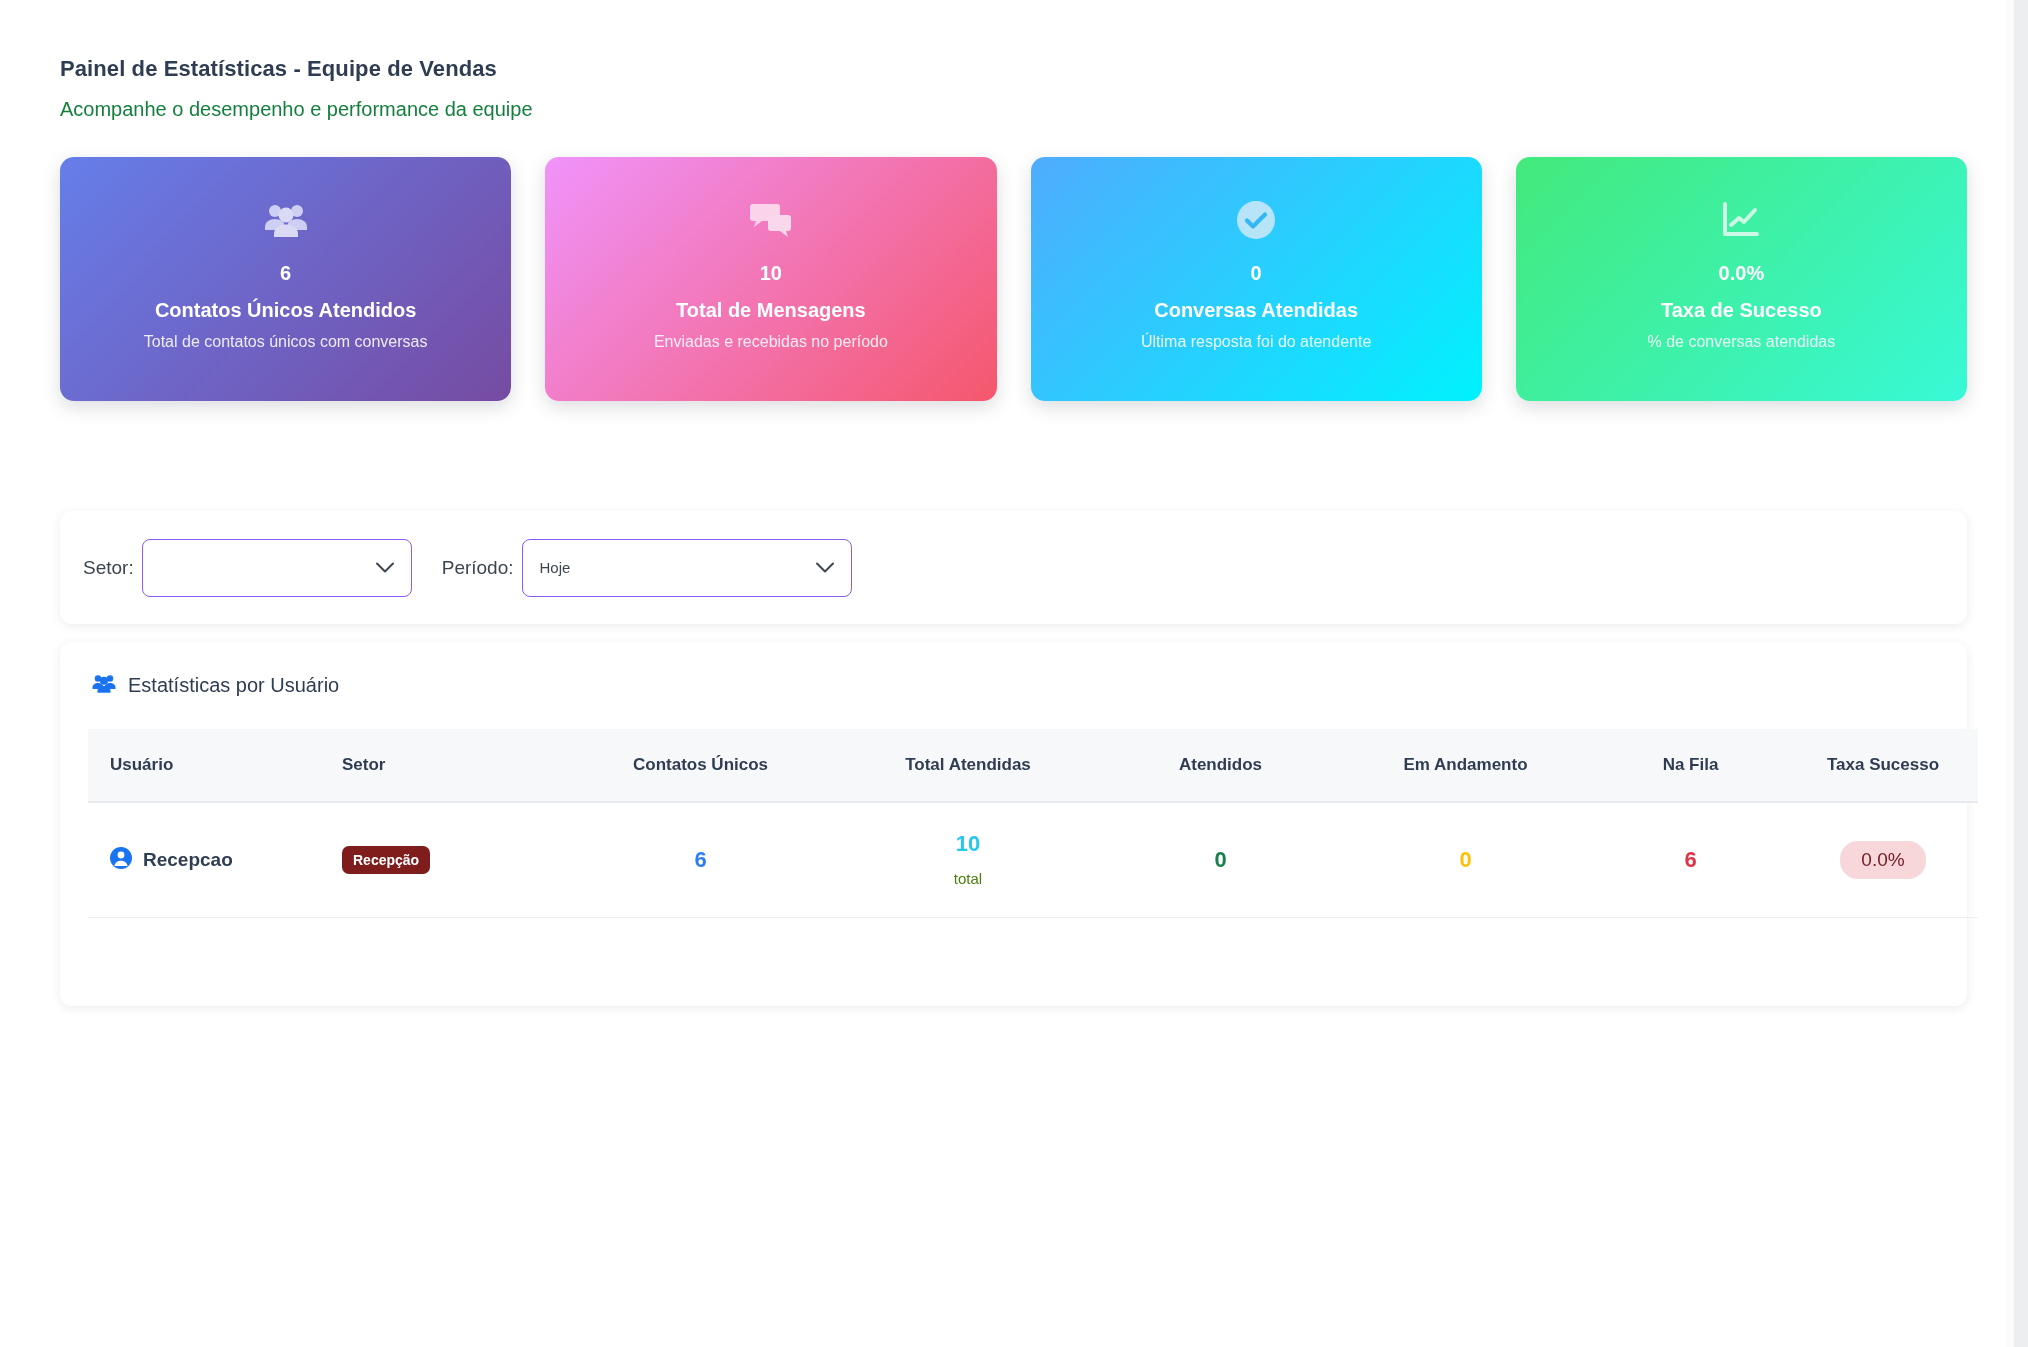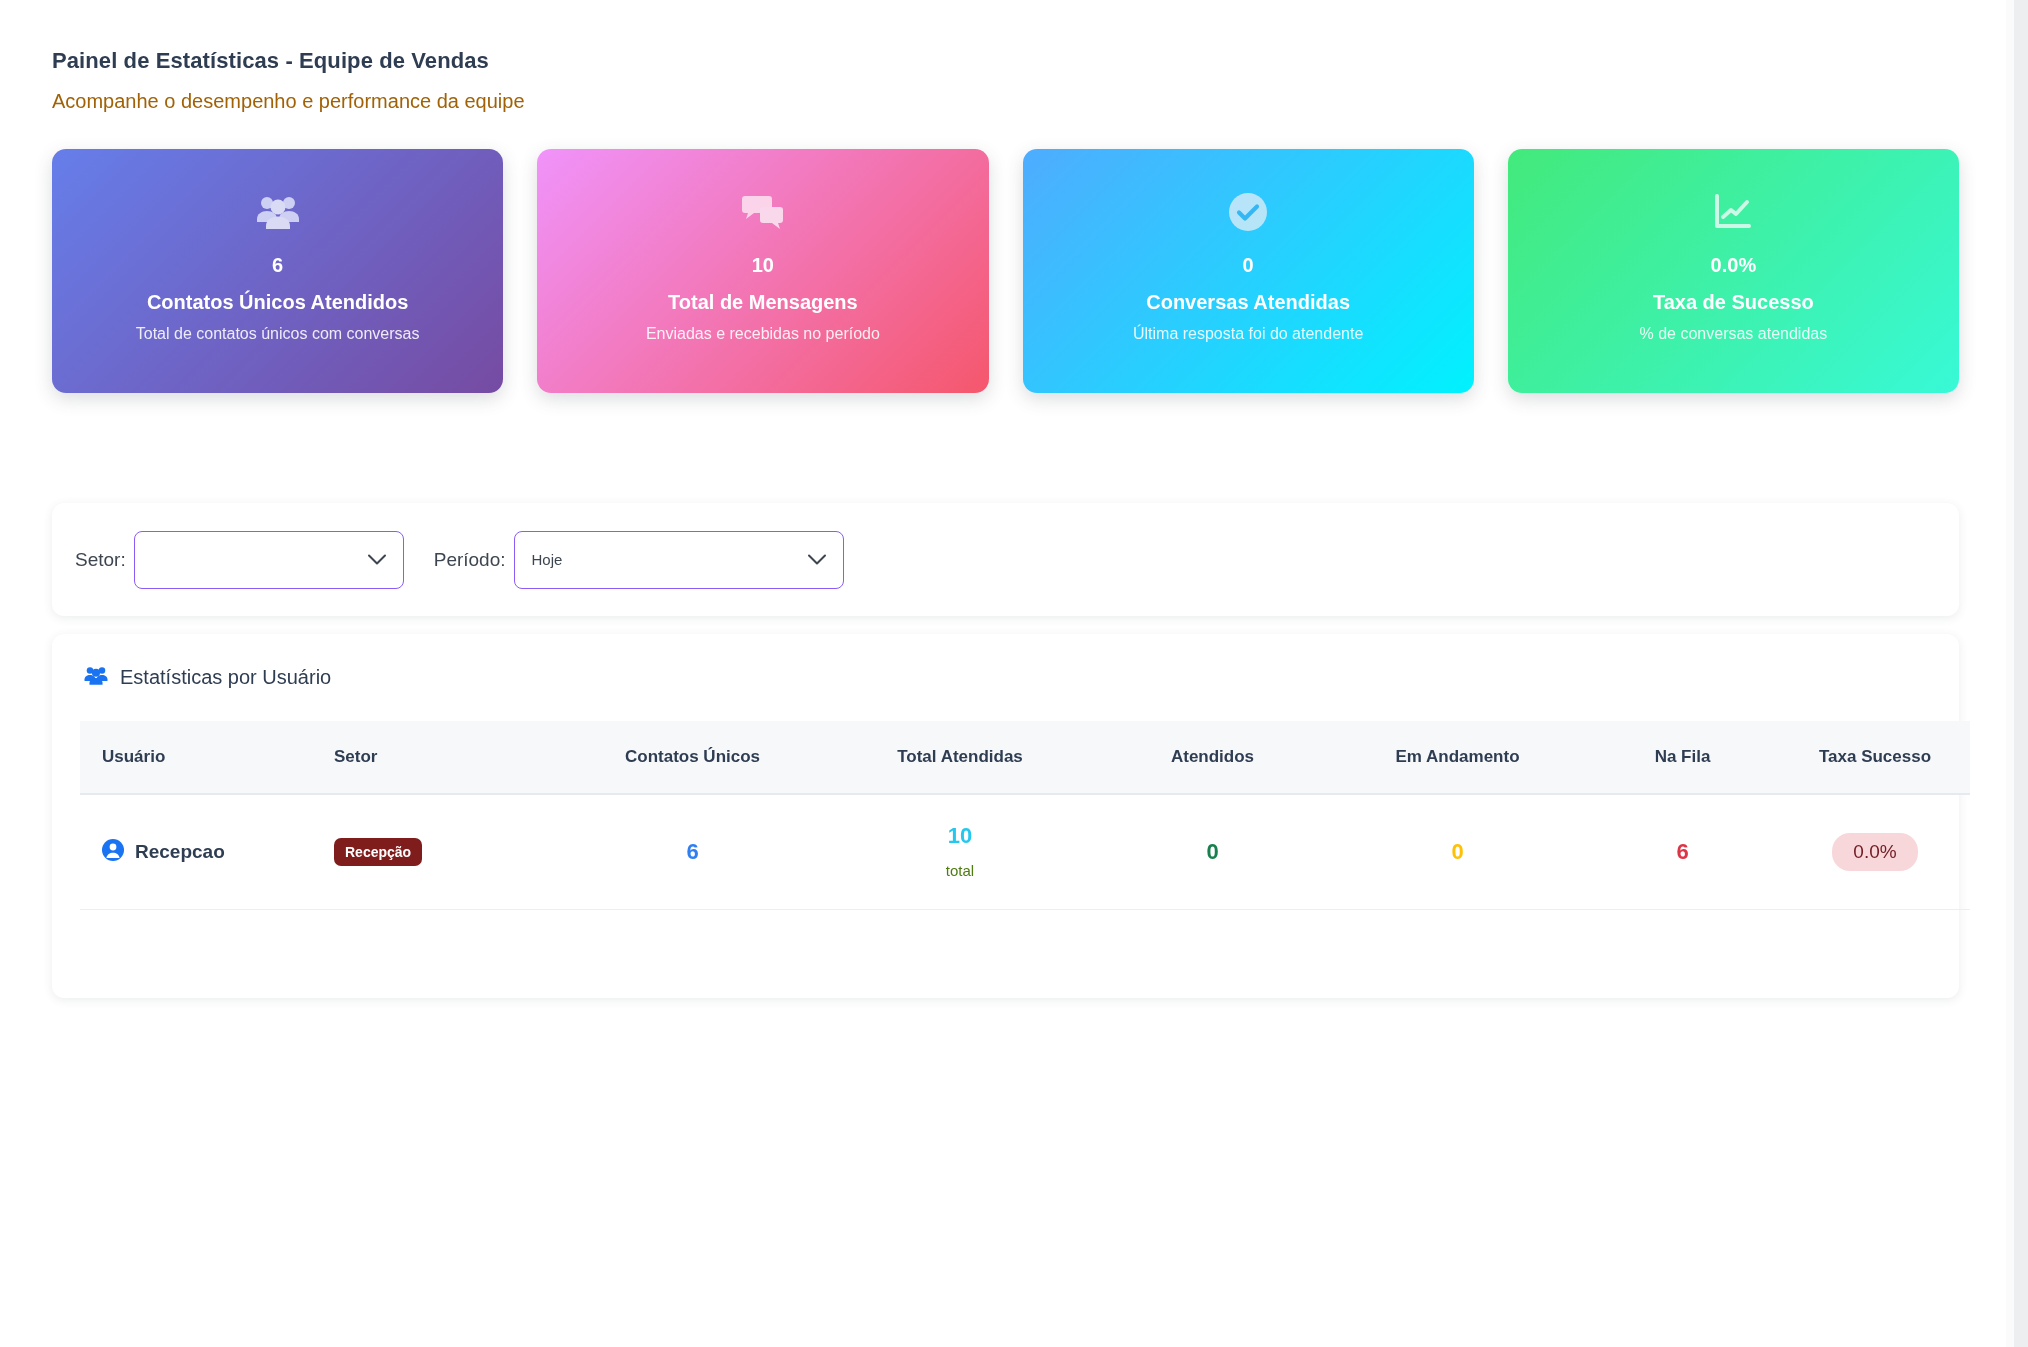--- a/index.html
+++ b/index.html
@@ -30,36 +30,36 @@
     width: 8px; height: 1347px;
     background: #fbfbfc;
   }
 
   #root {
     position: absolute;
     top: 0; left: 0;
     width: 2014px;
     height: 1347px;
     background: #ffffff;
-    padding: 0;
+    padding: 8px;
   }
 
   
   #header { padding: 48px 0 0 52px; }
   #page-title {
     font-size: 22px;
     font-weight: 700;
     color: #2f3d52;
     letter-spacing: .1px;
   }
   #page-subtitle {
     margin-top: 16px;
     font-size: 20px;
     font-weight: 400;
-    color: #a16207;
+    color: #15803d;
   }
 
   
   #stat-cards {
     margin: 36px 0 0 52px;
     width: 1907px;
     display: flex;
     gap: 34px;
   }
   .stat-card {

